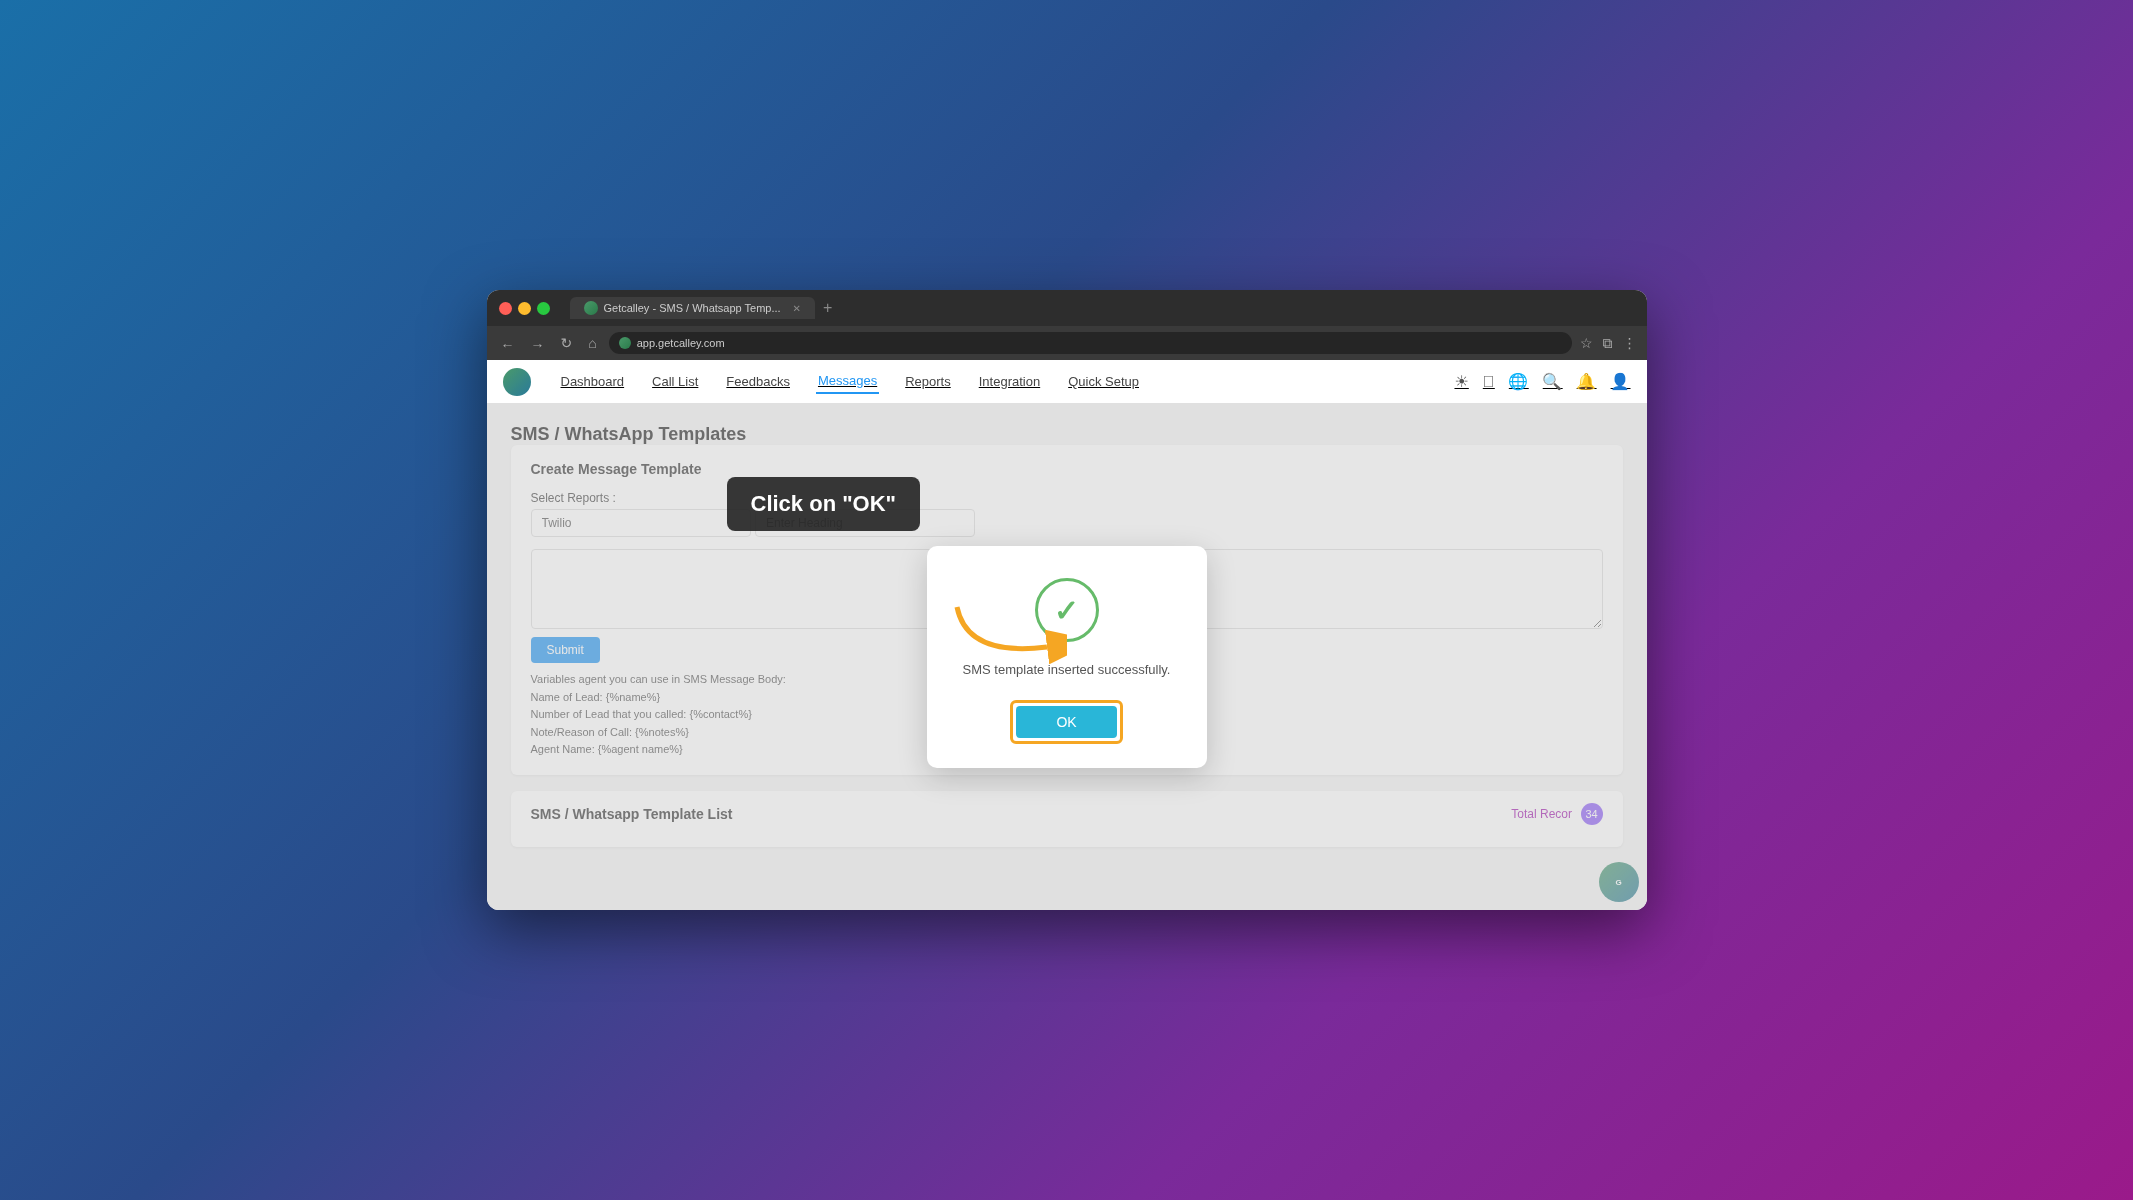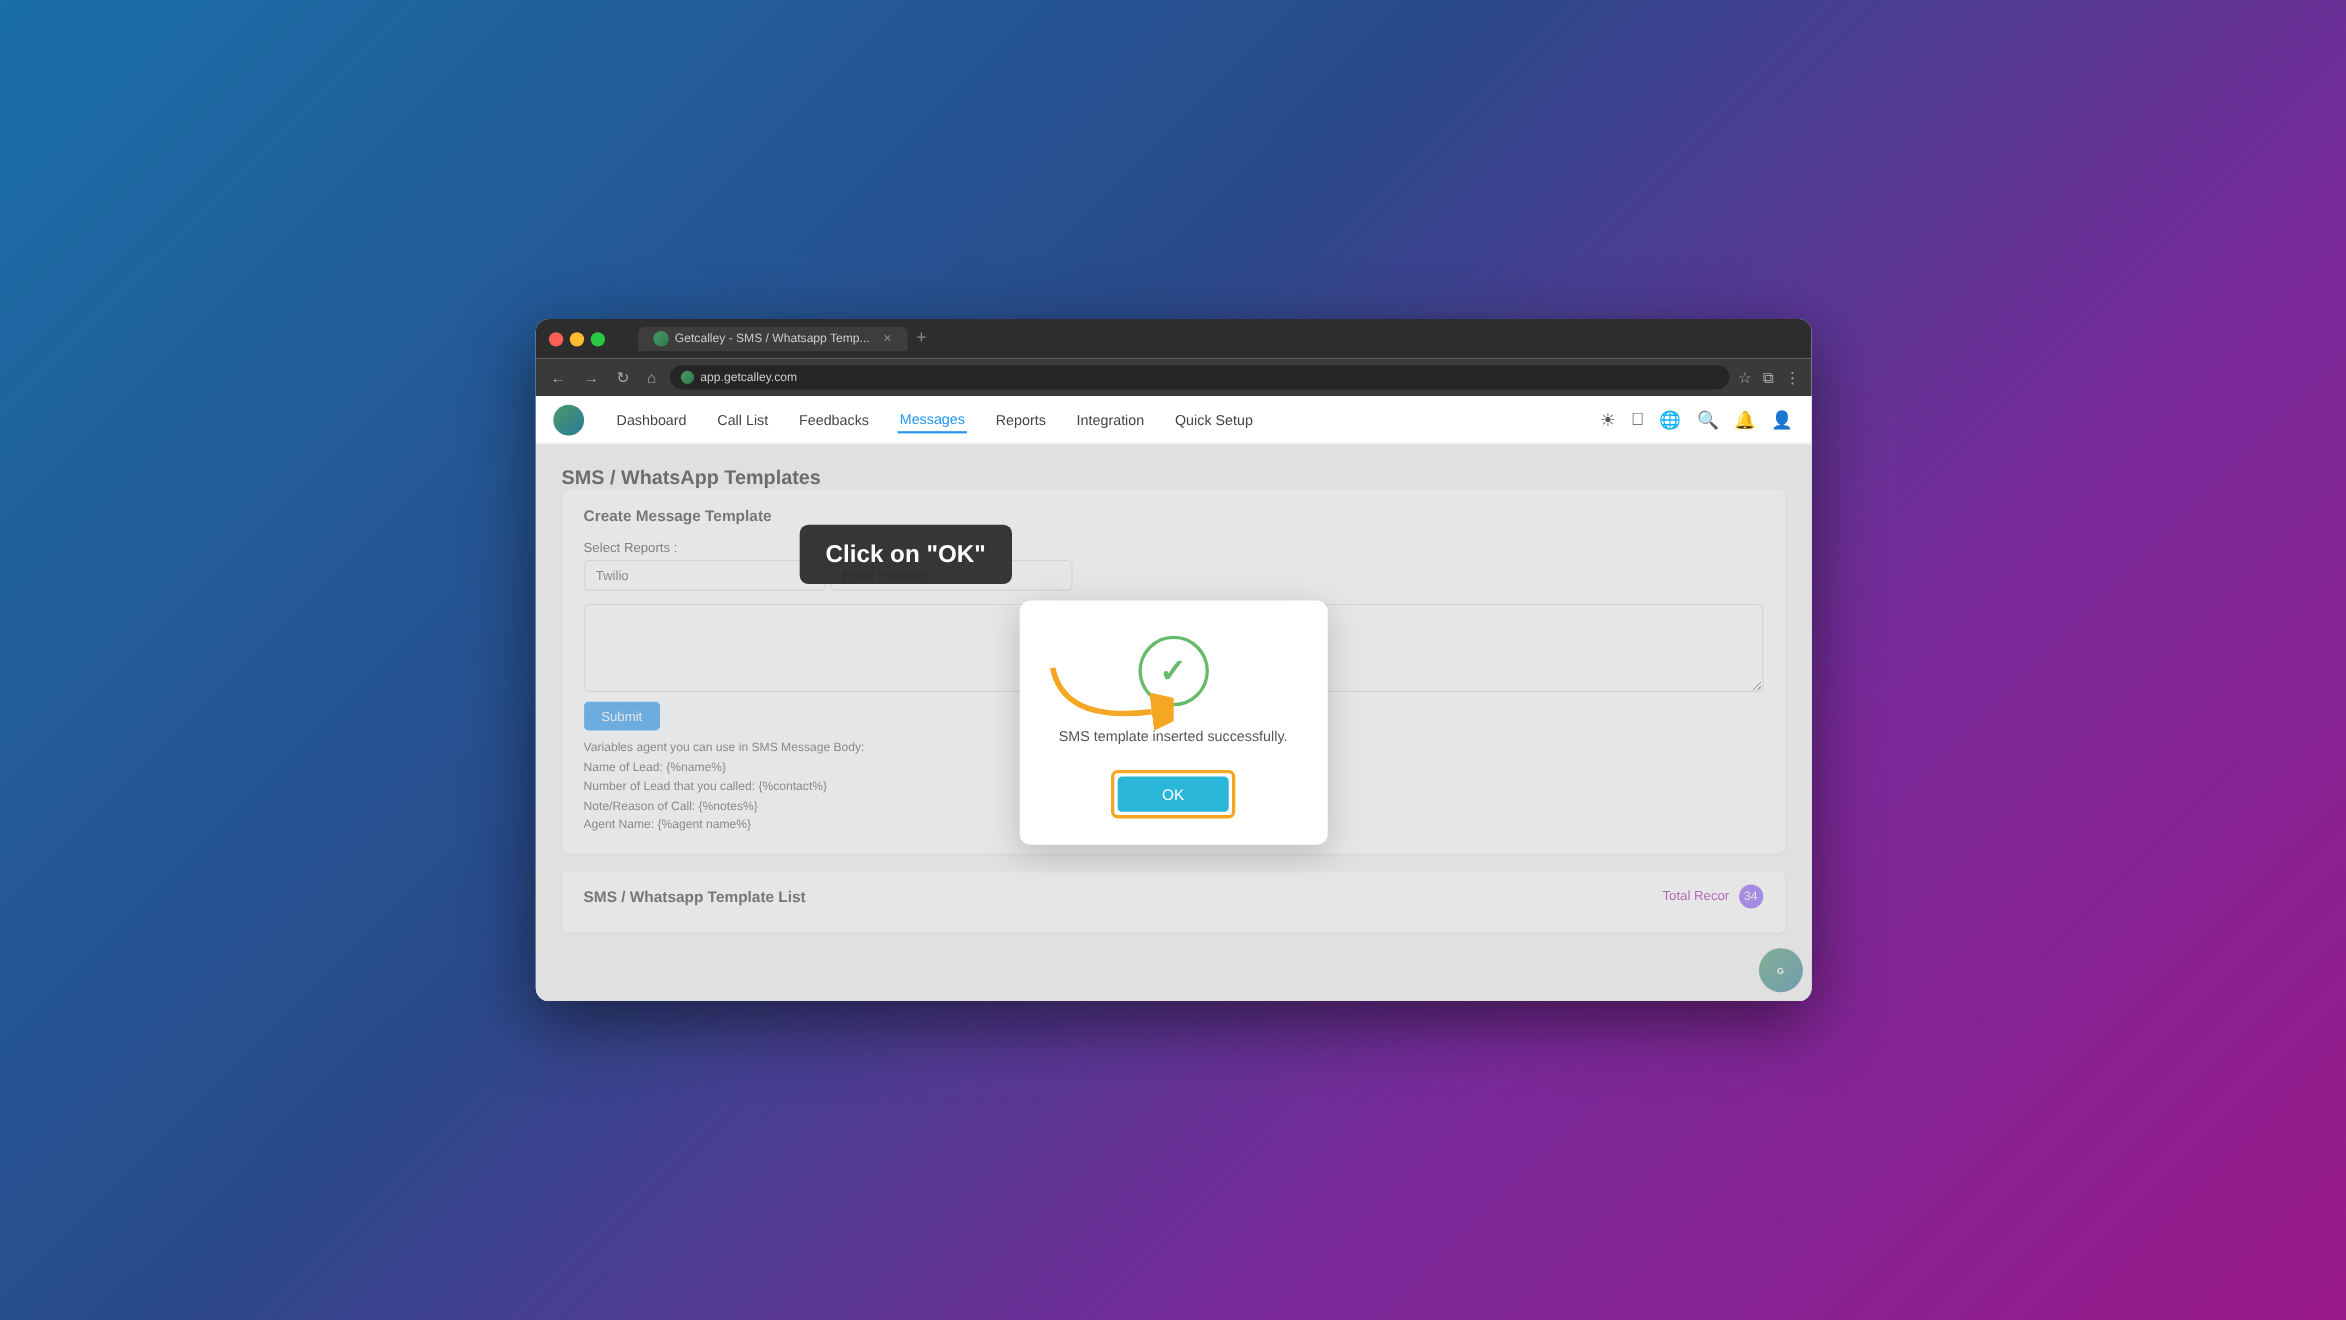--- a/index.html
+++ b/index.html
@@ -41,21 +41,21 @@
       width: 13px;
       height: 13px;
       border-radius: 50%;
     }
     .tl-red { background: #ff5f57; }
     .tl-yellow { background: #febc2e; }
     .tl-green { background: #28c840; }
     .browser-tab-bar {
       display: flex;
       align-items: center;
-      margin-left: 22px;
+      margin-left: 12px;
       gap: 0;
     }
     .browser-tab {
       background: #3d3d3d;
       border-radius: 6px 6px 0 0;
       padding: 4px 14px;
       display: flex;
       align-items: center;
       gap: 6px;
       color: #ccc;
@@ -137,20 +137,21 @@
     
     .nav-bar {
       background: #ffffff;
       height: 44px;
       display: flex;
       align-items: center;
       padding: 0 16px;
       border-bottom: 1px solid #e0e0e0;
       gap: 24px;
       flex-shrink: 0;
+      text-decoration: underline;
     }
     .nav-logo {
       width: 28px;
       height: 28px;
       border-radius: 50%;
       background: linear-gradient(135deg, #4a9a6a, #2a7a9a);
       margin-right: 4px;
       flex-shrink: 0;
     }
     .nav-item {

